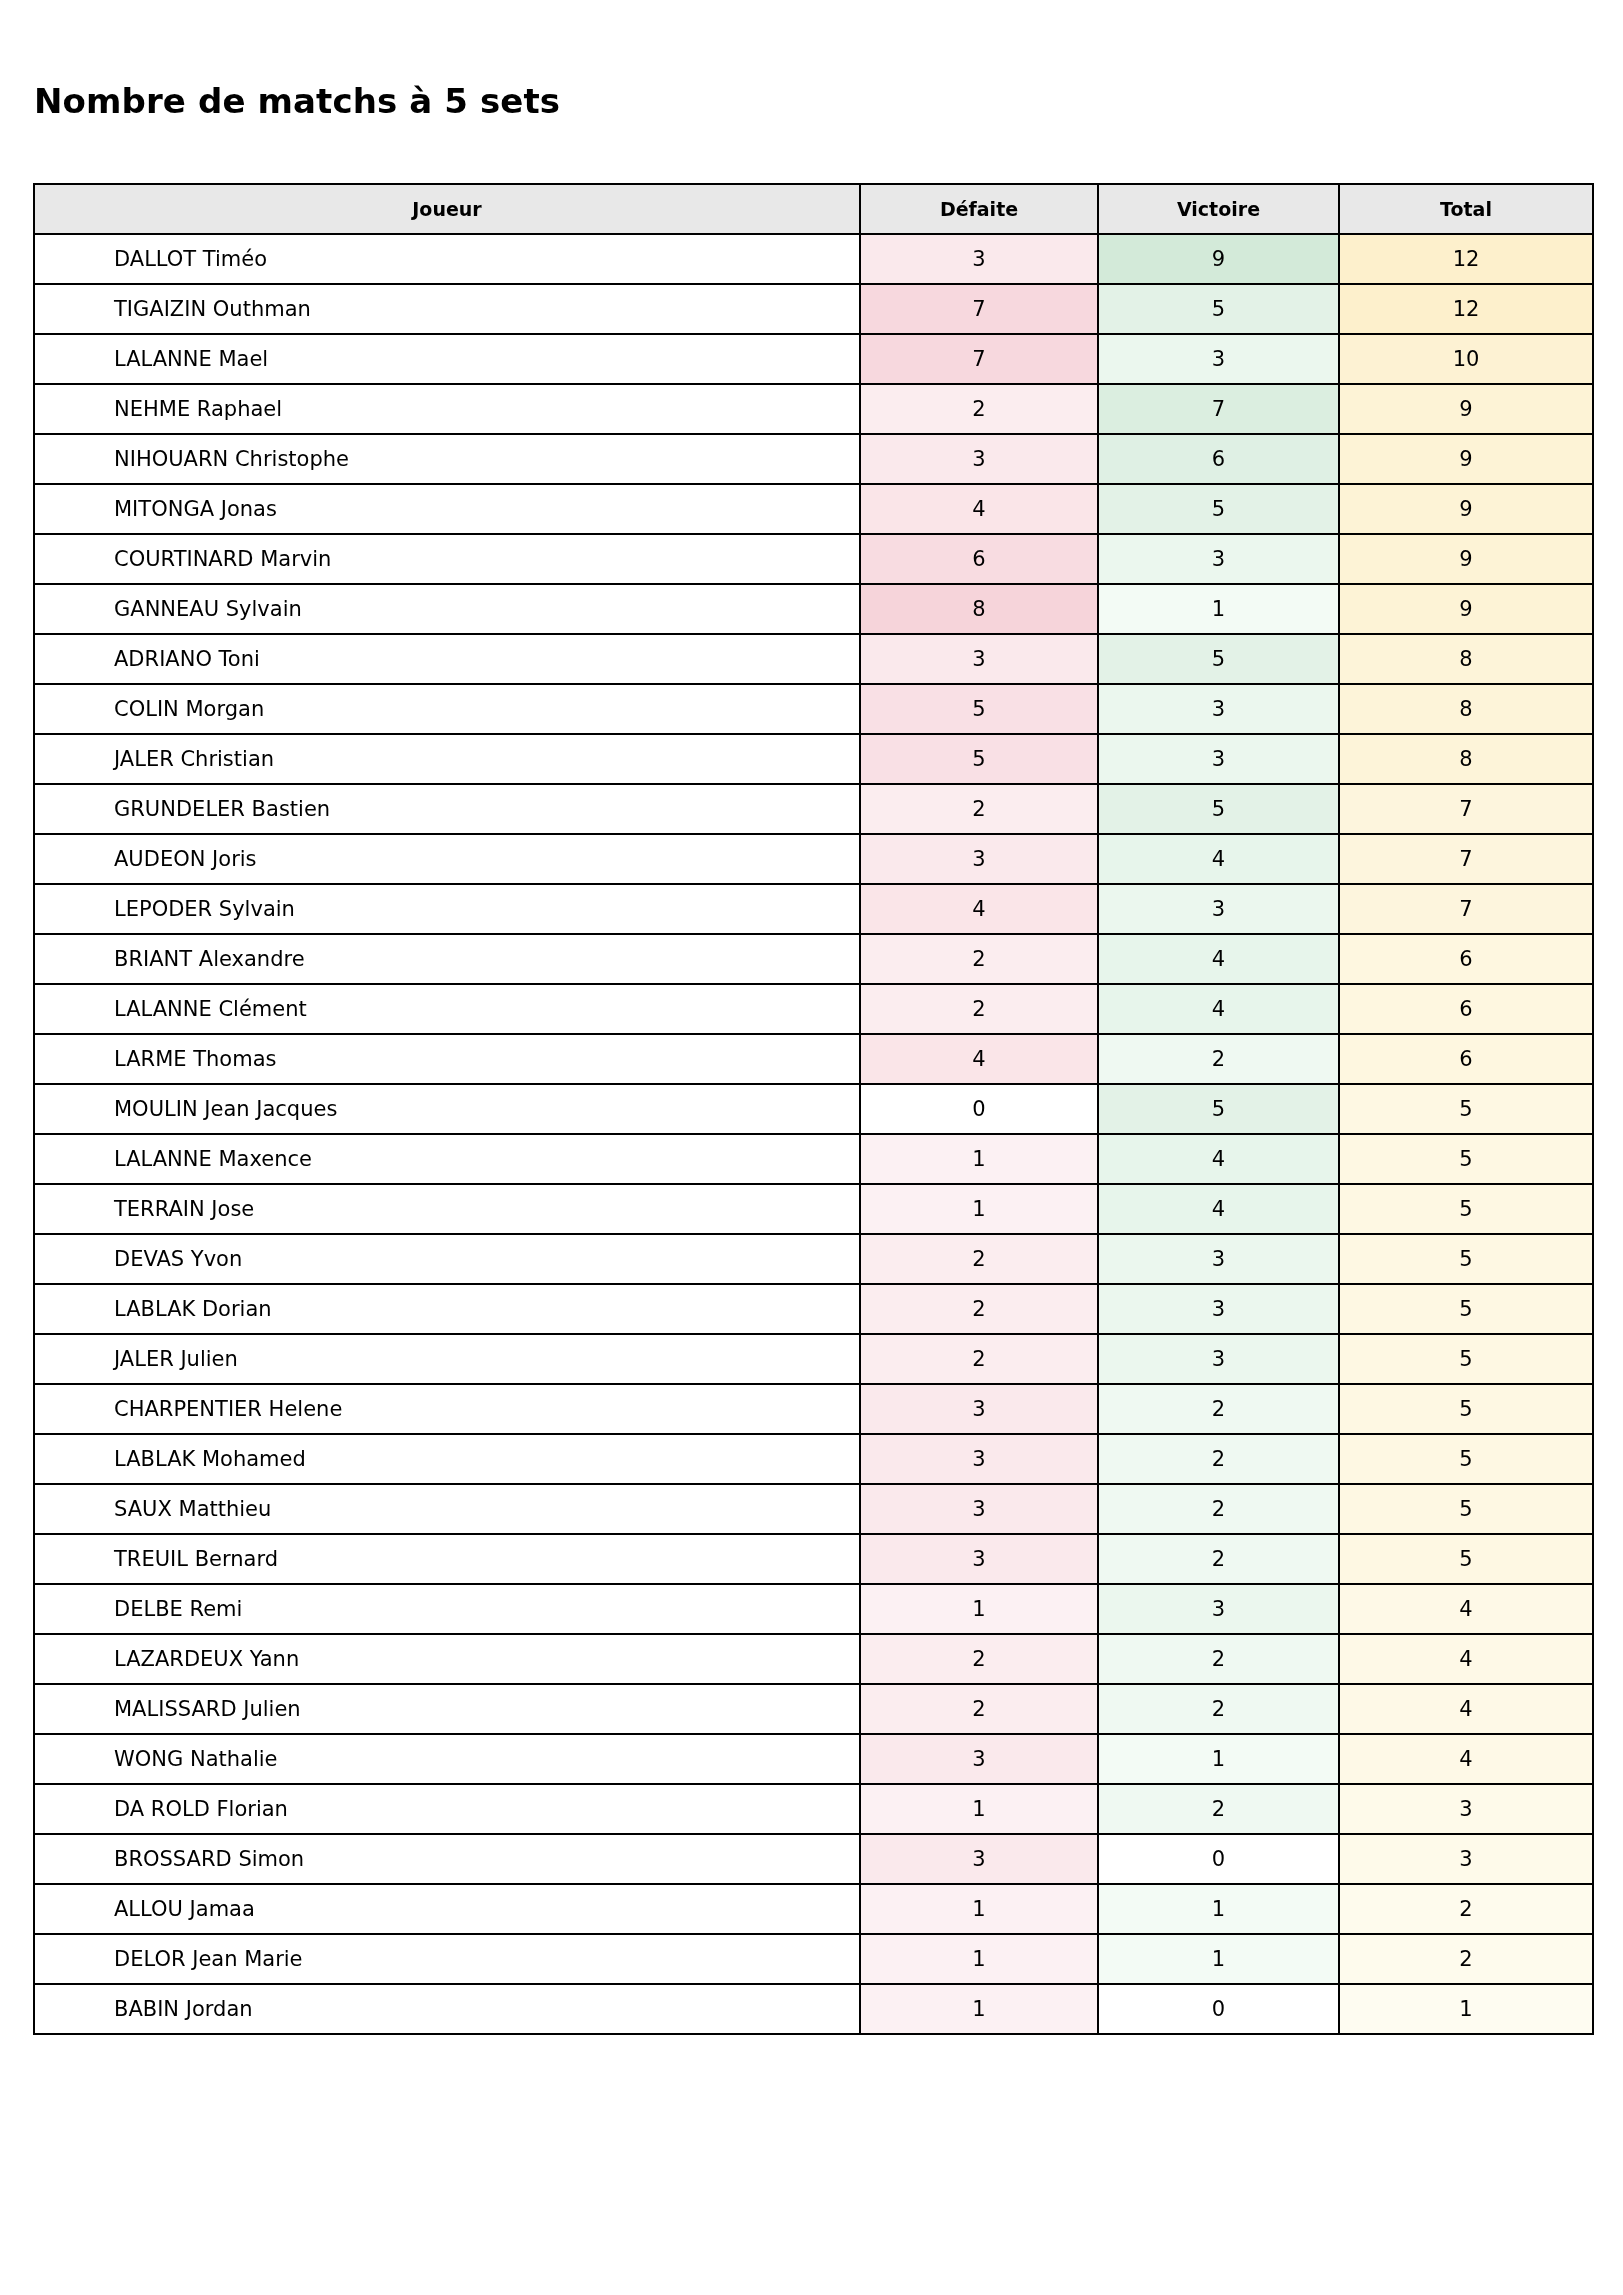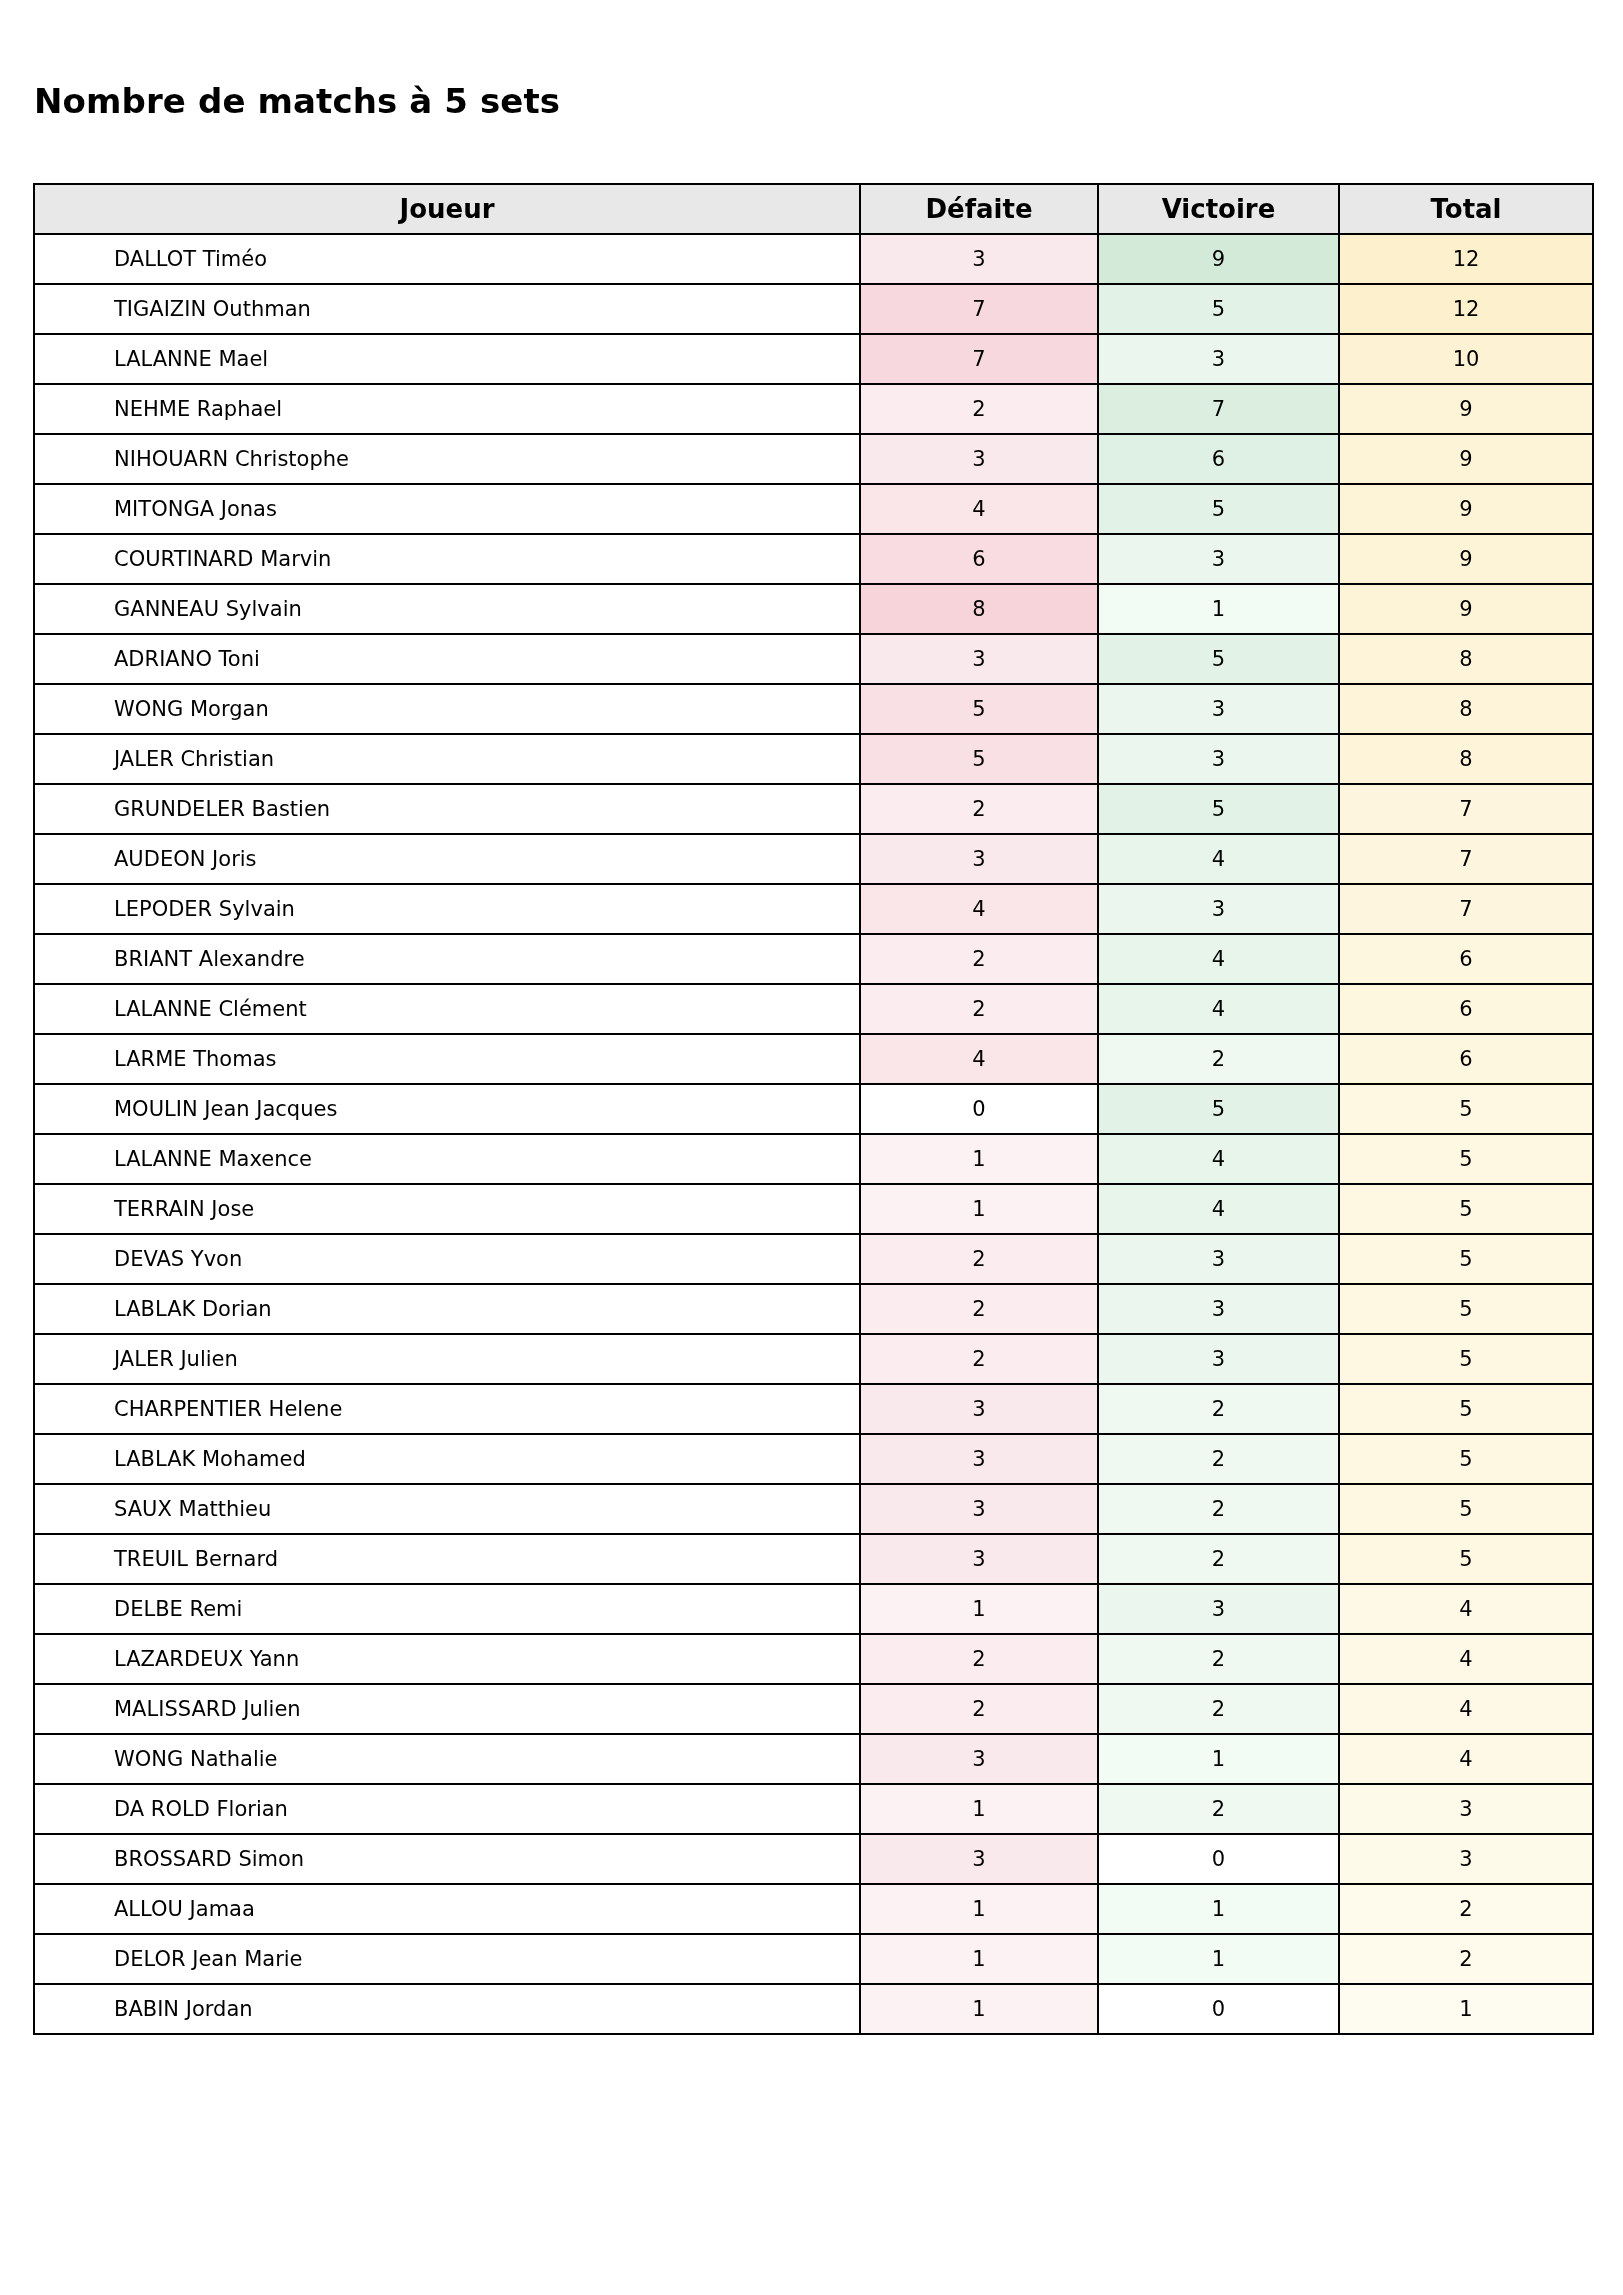--- a/index.html
+++ b/index.html
@@ -43,21 +43,21 @@
     table-layout: fixed;
     border: 2.6px solid #000000;
   }
   table.stats col.c-joueur  { width: 826px; }
   table.stats col.c-defaite { width: 238px; }
   table.stats col.c-victoire{ width: 241px; }
   table.stats col.c-total   { width: 254px; }
 
   table.stats th {
     background: #e8e8e8;
-    font-size: 26px;
+    font-size: 19px;
     font-weight: bold;
     text-align: center;
     height: 48px;
     padding: 0;
     border: 2.6px solid #000000;
     color: #000000;
   }
   table.stats td {
     font-size: 21px;
     height: 48px;
@@ -155,21 +155,21 @@
             <td style="background: rgb(243, 251, 245);">1</td>
             <td style="background: rgb(253, 243, 214);">9</td>
           </tr>
           <tr>
             <td class="player">ADRIANO Toni</td>
             <td style="background: rgb(250, 233, 236);">3</td>
             <td style="background: rgb(227, 242, 231);">5</td>
             <td style="background: rgb(253, 244, 217);">8</td>
           </tr>
           <tr>
-            <td class="player">WONG Morgan</td>
+            <td class="player">COLIN Morgan</td>
             <td style="background: rgb(249, 224, 229);">5</td>
             <td style="background: rgb(235, 247, 238);">3</td>
             <td style="background: rgb(253, 244, 217);">8</td>
           </tr>
           <tr>
             <td class="player">JALER Christian</td>
             <td style="background: rgb(249, 224, 229);">5</td>
             <td style="background: rgb(235, 247, 238);">3</td>
             <td style="background: rgb(253, 244, 217);">8</td>
           </tr>

